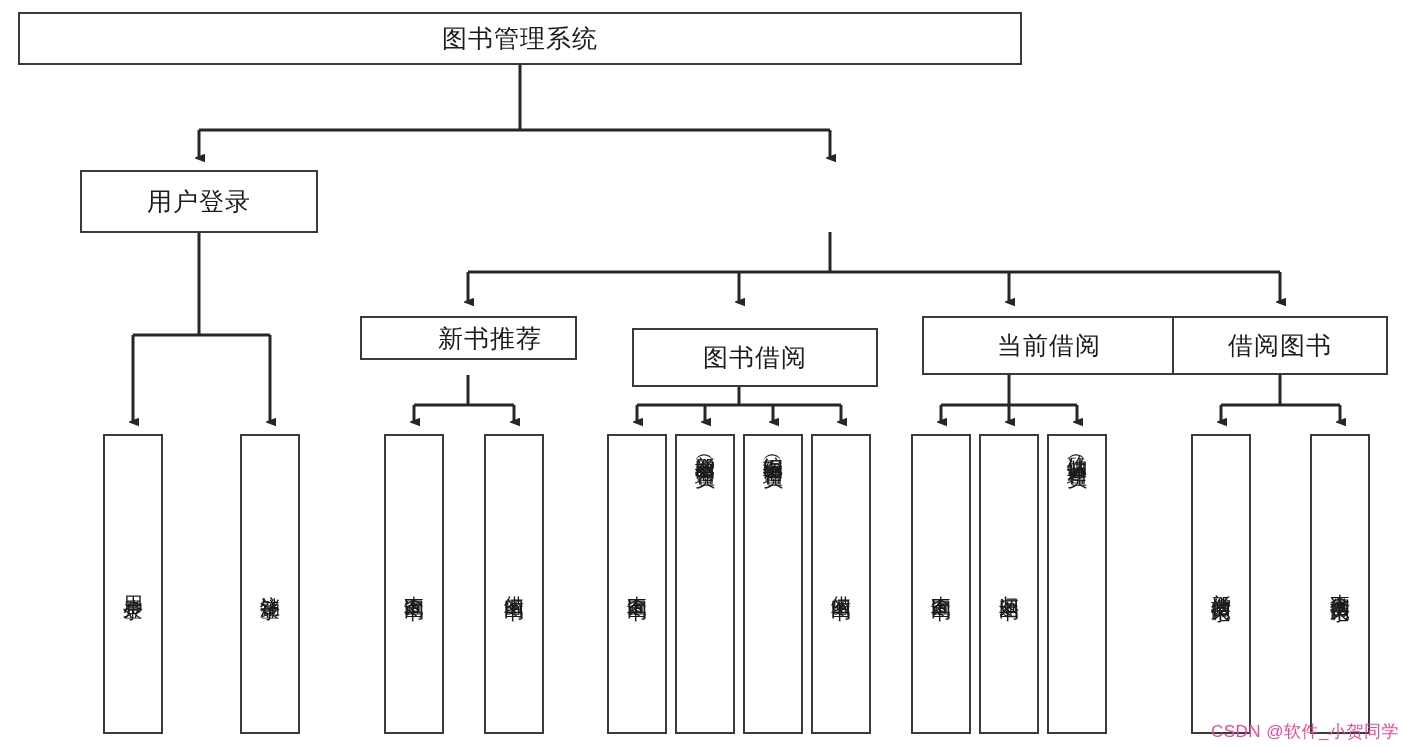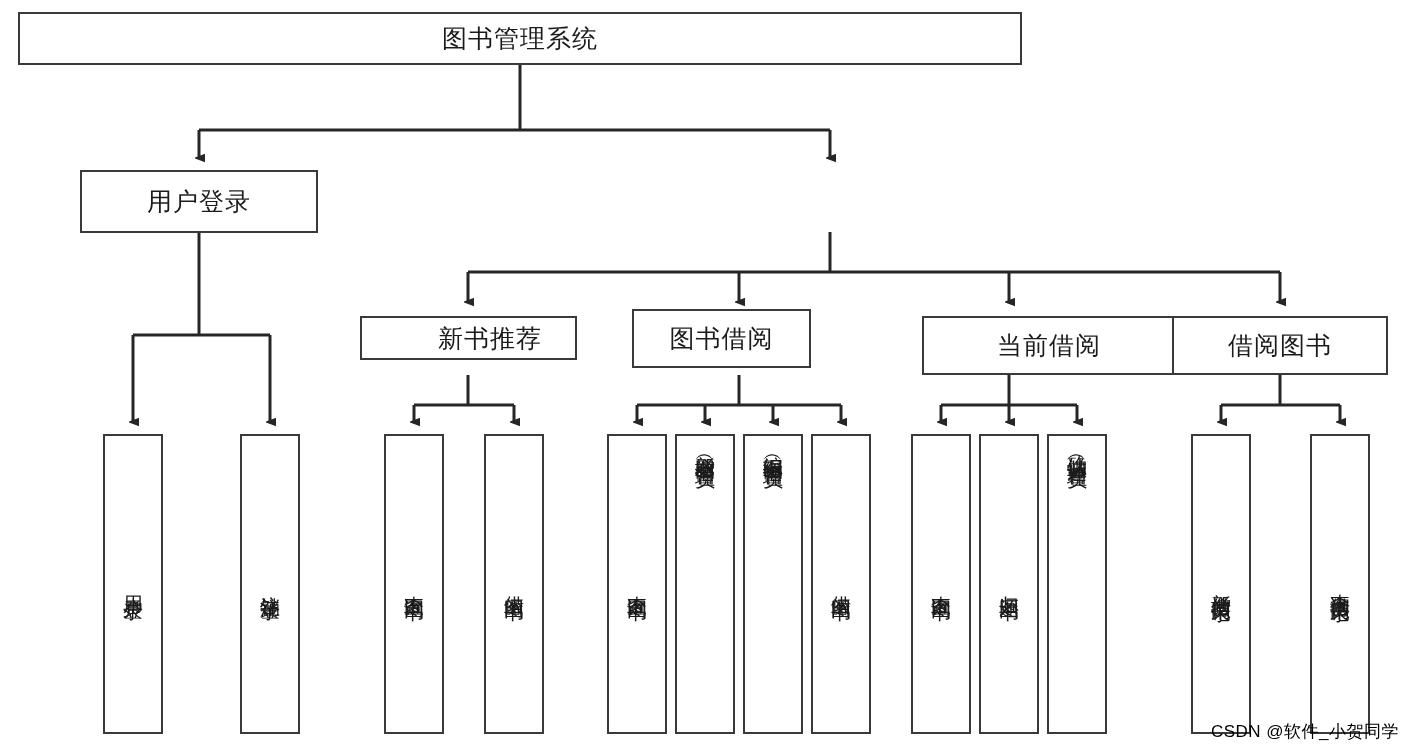--- a/index.html
+++ b/index.html
@@ -52,21 +52,21 @@
     text-orientation: upright;
     line-height: 1.06;
     letter-spacing: 2px;
     white-space: nowrap;
   }
   .watermark {
     position: absolute;
     right: 6px;
     bottom: 4px;
     font-size: 17px;
-    color: #000000;
+    color: #ec4899;
     letter-spacing: 0.5px;
     white-space: nowrap;
     pointer-events: none;
   }
 </style>
 </head>
 <body>
 
 <div id="canvas">
 
@@ -124,21 +124,21 @@
     <span>图书管理系统</span>
   </div>
 
   <div class="node horiz" style="left:80px; top:170px; width:238px; height:63px;">
     <span>用户登录</span>
   </div>
 
   <div class="node horiz" style="left:360px; top:316px; width:217px; height:44px;padding-left:43px;">
     <span>新书推荐</span>
   </div>
-  <div class="node horiz" style="left:632px; top:309px; width:179px; height:59px;align-items:center;">
+  <div class="node horiz" style="left:632px; top:328px; width:246px; height:59px;align-items:center;">
     <span>图书借阅</span>
   </div>
   <div class="node horiz" style="left:902px; top:316px; width:254px; height:59px;margin-left:20px;">
     <span>当前借阅</span>
   </div>
   <div class="node horiz" style="left:1172px; top:316px; width:216px; height:59px;">
     <span>借阅图书</span>
   </div>
 
   <div class="node leaf" style="left:103px; top:434px; width:60px; height:300px;">

